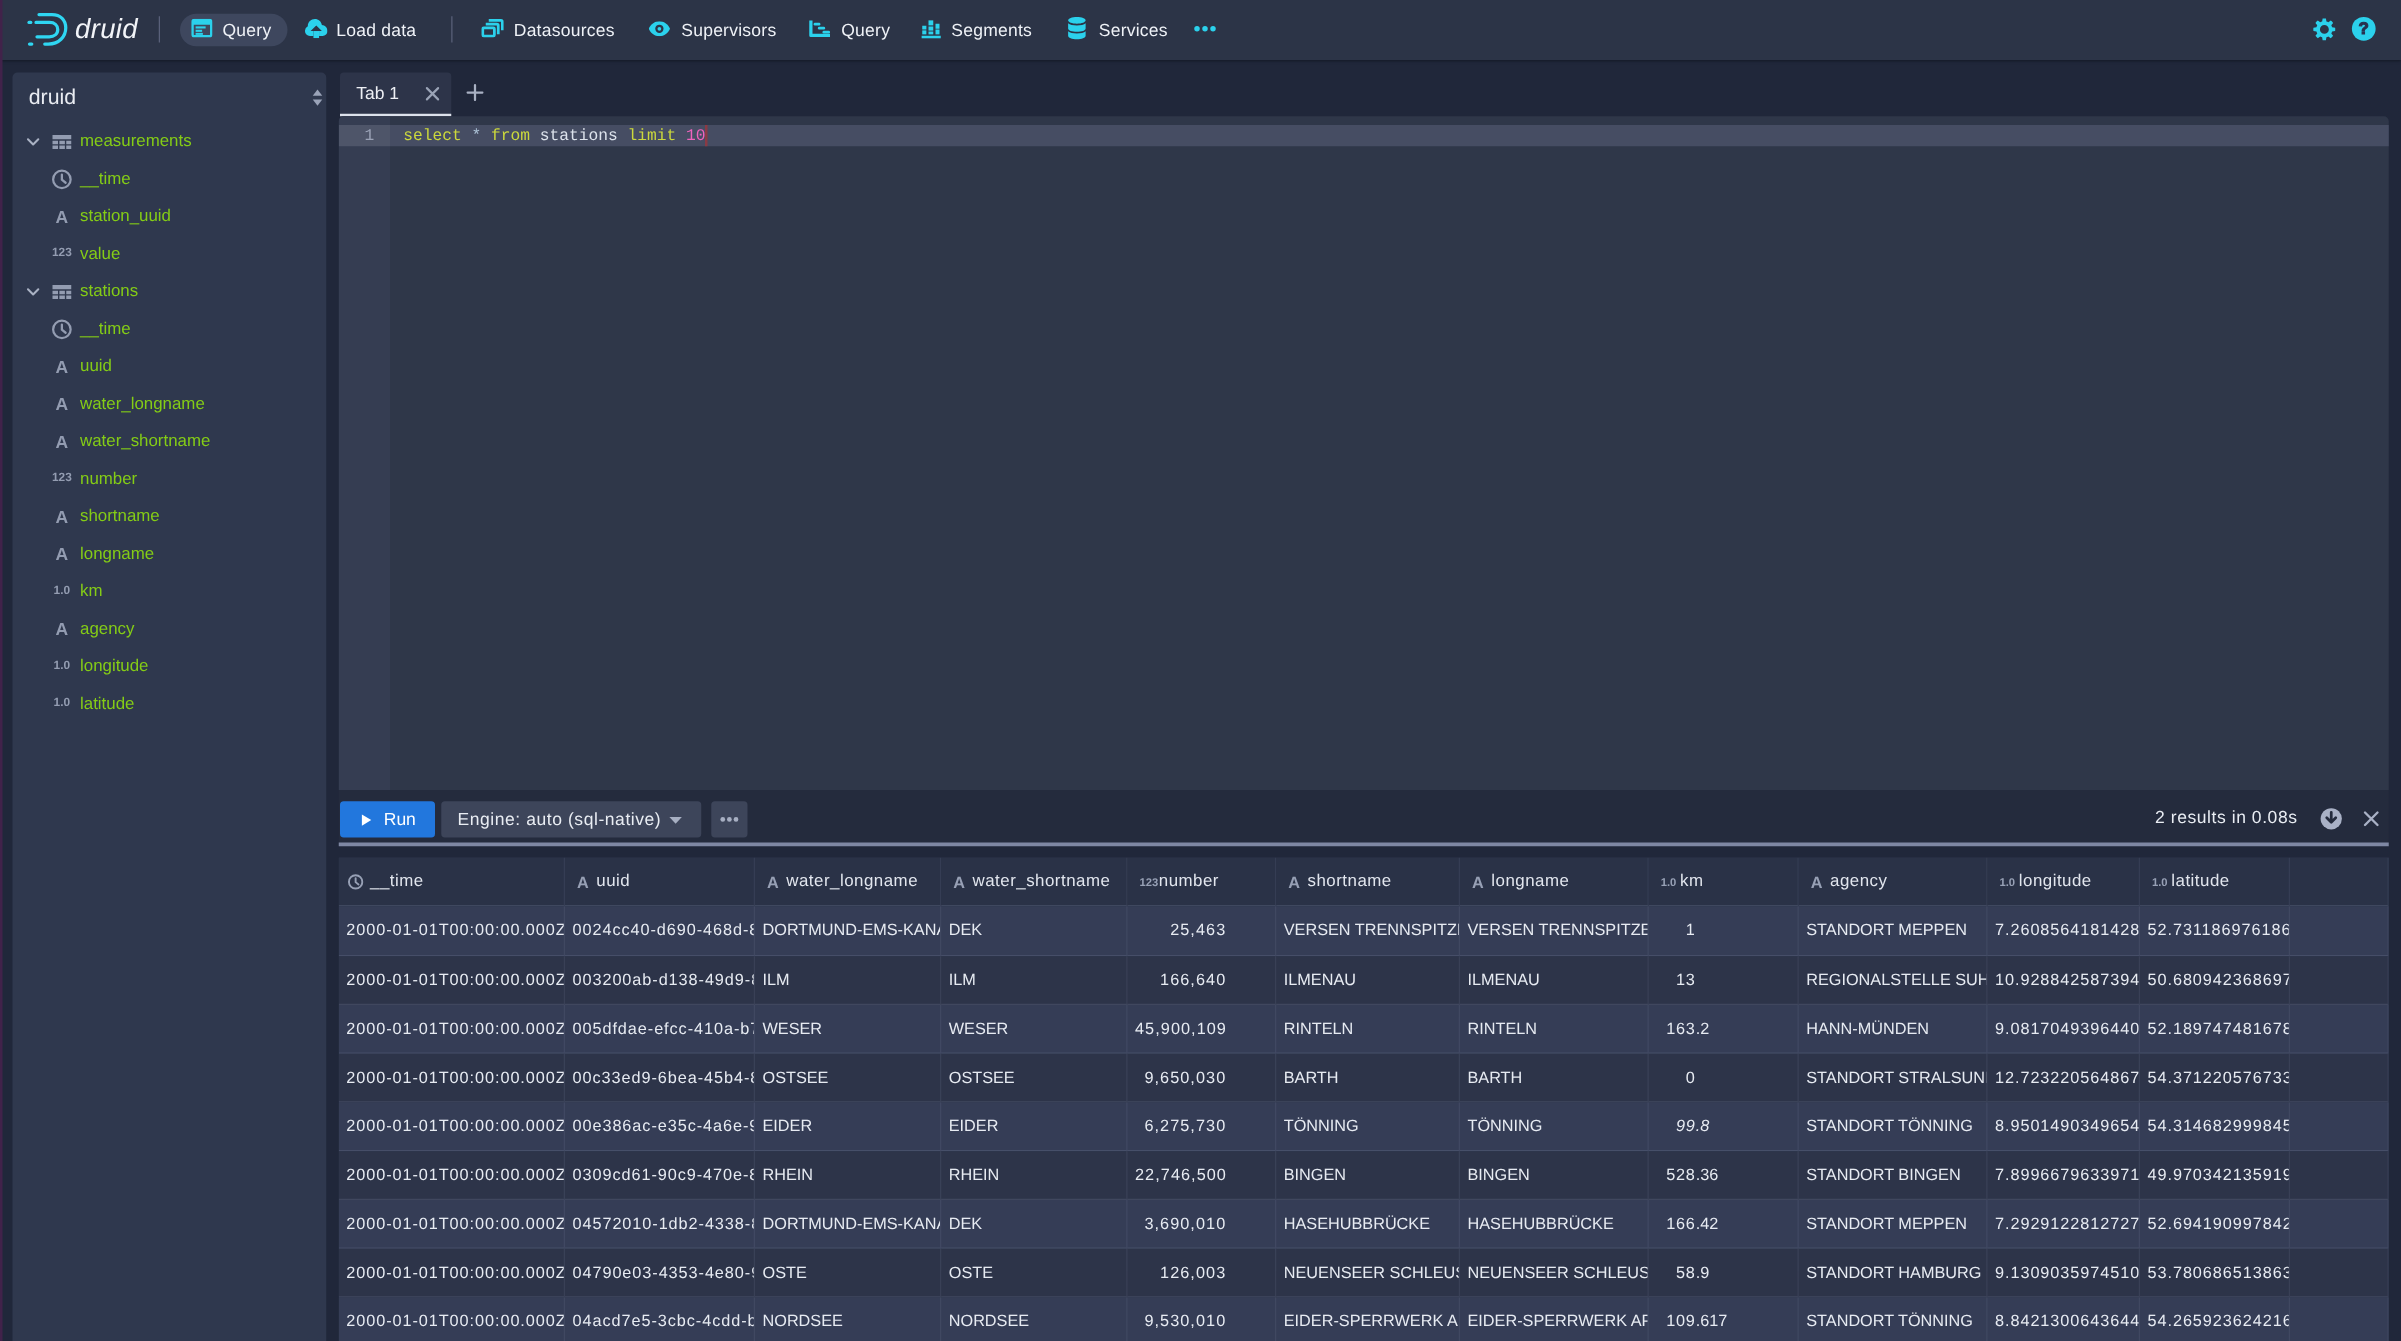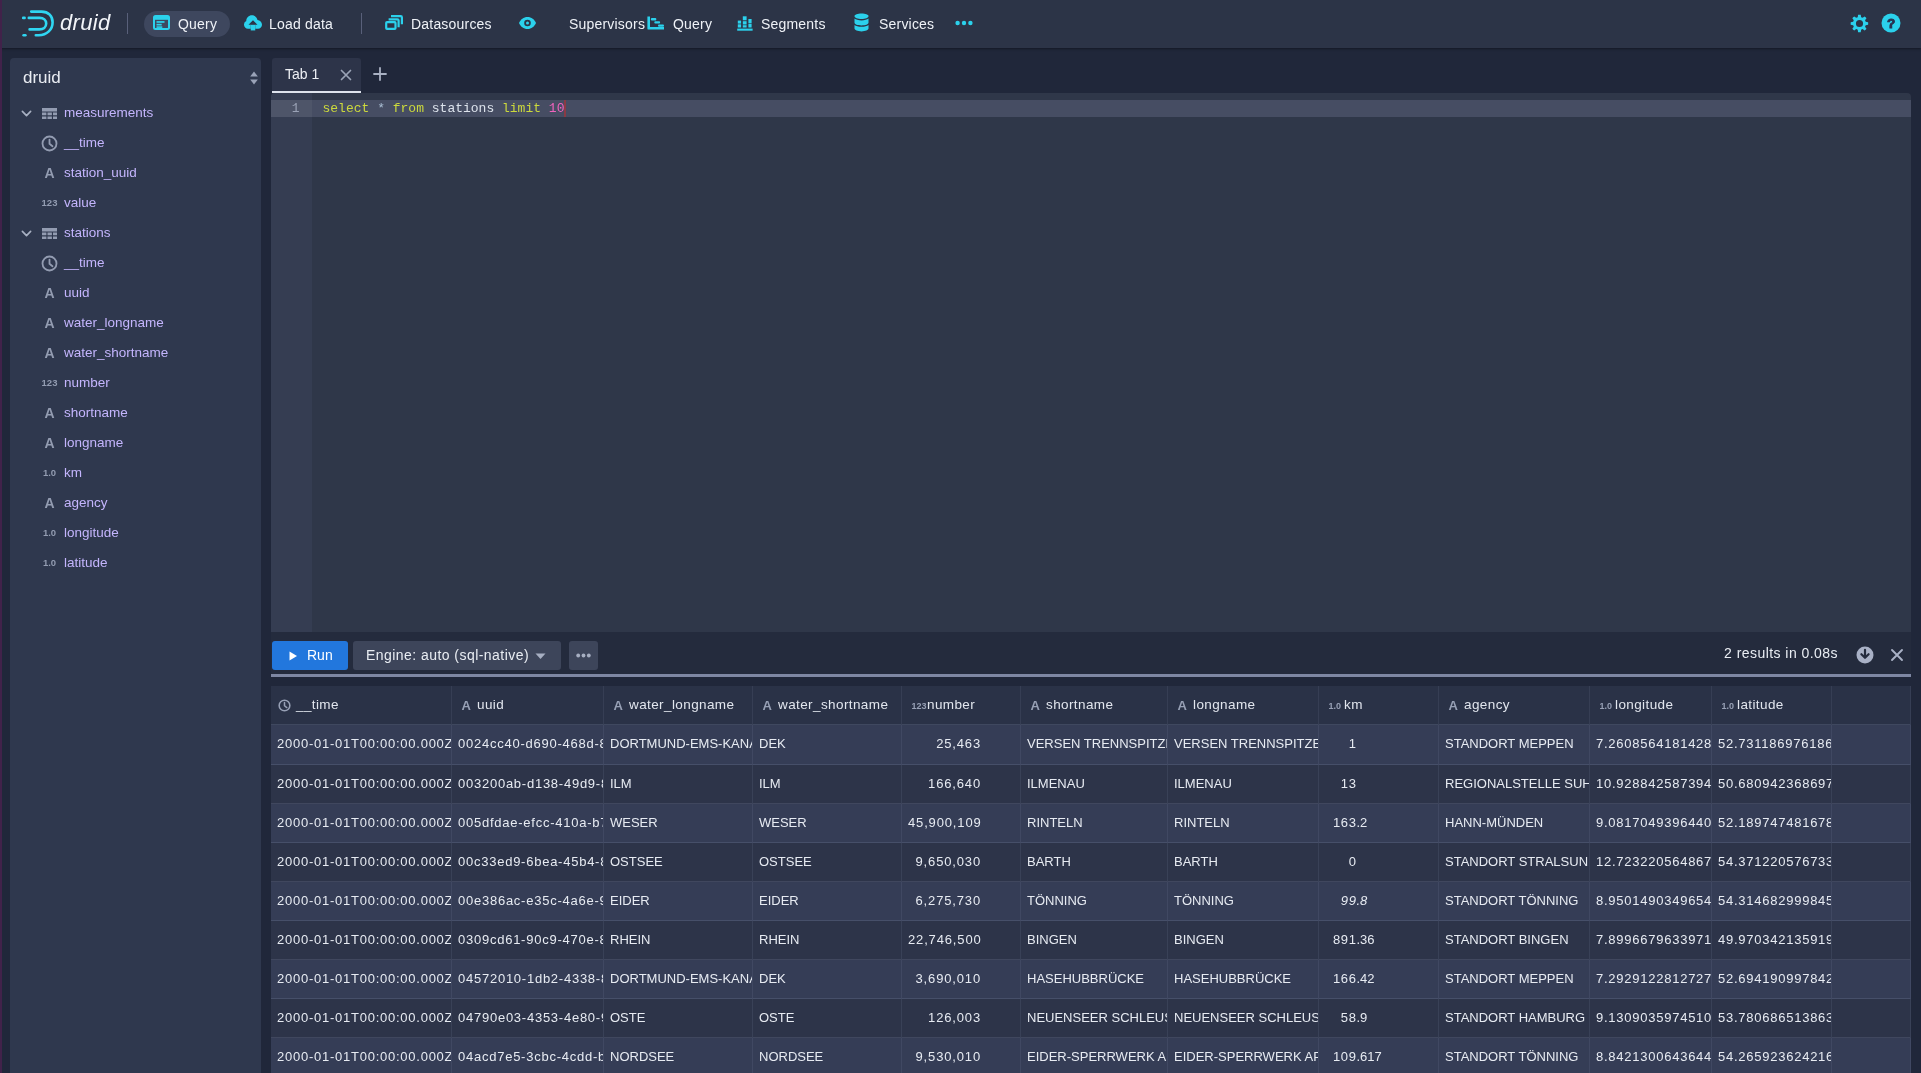--- a/index.html
+++ b/index.html
@@ -11,21 +11,21 @@
 #navbar { position:absolute; left:0; top:0; width:1921px; height:48px; background:#2c3447; box-shadow:0 1px 2px rgba(10,12,20,0.55); }
 #navbar .navtext { position:absolute; top:0; height:48px; line-height:48px; color:#eff2f7; font-size:14px; letter-spacing:0.2px; white-space:nowrap; }
 #logo-word { position:absolute; left:60px; top:0; height:48px; line-height:46px; color:#f2f4f8; font-size:22px; font-style:italic; letter-spacing:0.3px; }
 .vsep { position:absolute; top:13px; width:1px; height:21px; background:#59607a; }
 #pill { position:absolute; left:144px; top:11px; width:86px; height:26px; background:#3e475e; border-radius:13px; }
 
 
 #sidebar { position:absolute; left:10px; top:58px; width:251px; height:1015px; background:#2f384e; border-radius:4px 4px 0 0; }
 #sb-title { position:absolute; left:13px; top:10px; color:#e9ecf2; font-size:17px; }
 .trow { position:absolute; left:0; width:251px; height:30px; }
-.trow .lbl { position:absolute; left:54px; top:0; height:30px; line-height:30px; font-size:13.5px; color:#c4b5fd; }
+.trow .lbl { position:absolute; left:54px; top:0; height:30px; line-height:30px; font-size:13.5px; color:#84cc16; }
 .trow svg.chev { position:absolute; left:11px; top:10px; }
 .ticon { position:absolute; left:31px; top:7px; width:17px; height:17px; }
 .txticon { position:absolute; left:31px; top:0px; width:17px; height:30px; line-height:30px; text-align:center; color:#939cb1; font-weight:bold; }
 
 
 #tab { position:absolute; left:272px; top:58px; width:89px; height:33px; background:#2d3449; border-radius:3px 3px 0 0; }
 #tab .t { position:absolute; left:13px; top:0; height:33px; line-height:32px; font-size:14px; color:#edeff4; }
 #tabline { position:absolute; left:272px; top:90.5px; width:89px; height:2.5px; background:#dde2ec; }
 
 #editor { position:absolute; left:271px; top:93px; width:1640px; height:539px; background:#2f3749; border-radius:4px 4px 0 0; overflow:hidden; }
@@ -99,21 +99,21 @@
       <rect x="1.2" y="8.2" width="9.3" height="6.6" rx="0.8"></rect>
     </g>
   </svg>
   <span class="navtext" style="left:411px;">Datasources</span>
 
   <svg class="abs" style="left:519px;top:17px;" width="17" height="12" viewBox="0 0 17 12">
     <path d="M8.5 0 C12.4 0 15.6 2.6 17 6 C15.6 9.4 12.4 12 8.5 12 C4.6 12 1.4 9.4 0 6 C1.4 2.6 4.6 0 8.5 0 Z" fill="#2bd1ec"></path>
     <circle cx="8.5" cy="6" r="3.3" fill="#2c3447"></circle>
     <circle cx="8.5" cy="6" r="1.5" fill="#2bd1ec"></circle>
   </svg>
-  <span class="navtext" style="left:569px;text-align:center;">Supervisors</span>
+  <span class="navtext" style="left:545px;text-align:center;">Supervisors</span>
 
   <svg class="abs" style="left:647px;top:15.5px;" width="17" height="14" viewBox="0 0 17 14">
     <g fill="#2bd1ec">
       <path d="M0.4 0.4 H3 V11 H17 V13.6 H1.6 Q0.4 13.6 0.4 12.4 Z"></path>
       <rect x="3.9" y="2.1" width="5.4" height="2.3" rx="1"></rect>
       <rect x="7.3" y="5.3" width="5.8" height="2.3" rx="1"></rect>
       <rect x="11" y="8.5" width="6" height="2.3" rx="1"></rect>
     </g>
   </svg>
   <span class="navtext" style="left:673px;">Query</span>
@@ -423,21 +423,21 @@
     <div class="cell" style="left:1561px;width:79px;"></div>
   </div>
   <div class="row even" style="top:235.03px;">
     <div class="cell digits" style="left:0px;width:181px;">2000-01-01T00:00:00.000Z</div>
     <div class="cell digits" style="left:181px;width:152px;">0309cd61-90c9-470e-8a63</div>
     <div class="cell" style="left:333px;width:149px;">RHEIN</div>
     <div class="cell" style="left:482px;width:149px;">RHEIN</div>
     <div class="cell" style="left:631px;width:119px;"><span class="numblk">22,746,500</span></div>
     <div class="cell" style="left:750px;width:147px;">BINGEN</div>
     <div class="cell" style="left:897px;width:151px;">BINGEN</div>
-    <div class="cell" style="left:1048px;width:120px;"><span class="kint">891</span>.36</div>
+    <div class="cell" style="left:1048px;width:120px;"><span class="kint">528</span>.36</div>
     <div class="cell" style="left:1168px;width:151px;">STANDORT BINGEN</div>
     <div class="cell digits" style="left:1319px;width:122px;">7.89966796339717</div>
     <div class="cell digits" style="left:1441px;width:120px;">49.97034213591955</div>
     <div class="cell" style="left:1561px;width:79px;"></div>
   </div>
   <div class="row odd" style="top:274.15px;">
     <div class="cell digits" style="left:0px;width:181px;">2000-01-01T00:00:00.000Z</div>
     <div class="cell digits" style="left:181px;width:152px;">04572010-1db2-4338-8a63</div>
     <div class="cell" style="left:333px;width:149px;">DORTMUND-EMS-KANAL</div>
     <div class="cell" style="left:482px;width:149px;">DEK</div>

